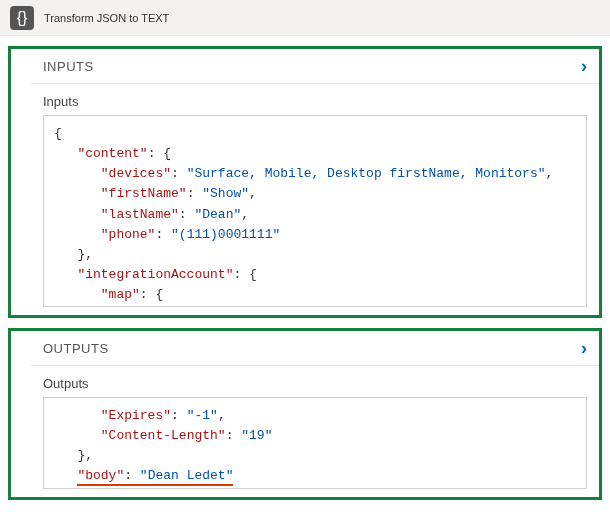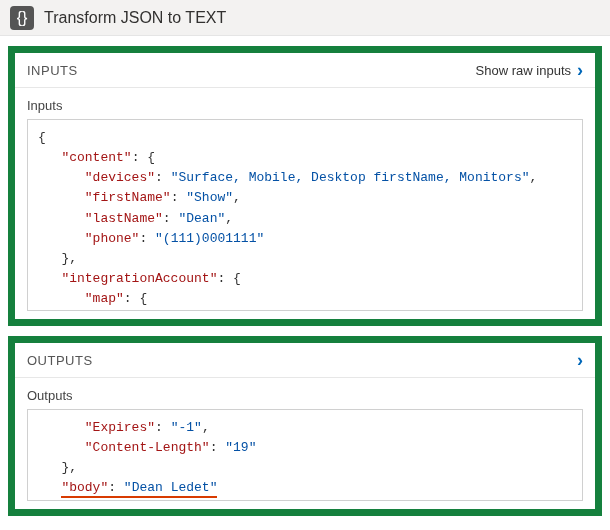--- a/index.html
+++ b/index.html
@@ -23,26 +23,27 @@
   .title-bar-icon {
     width: 24px; height: 24px;
     border-radius: 4px;
     background: #555;
     display: flex;
     align-items: center;
     justify-content: center;
     margin-right: 10px;
   }
   .title-bar-icon span { font-size: 16px; color: #fff; }
-  .title-text { color: #323130; font-size: 16px; }
+  .title-text { color: #323130; font-size: 11px; }
 
   .panel {
     margin: 10px 8px 8px 8px;
-    border: 7px solid #15803d;
+    border: 3px solid #15803d;
     background: #fff;
+    padding-left: 20px;
   }
   .panel-header {
     display: flex;
     align-items: center;
     padding: 8px 12px;
     border-bottom: 1px solid #e7e7e7;
   }
   .panel-header .label {
     flex: 1;
     font-size: 13px;
@@ -105,21 +106,20 @@
   <div class="title-bar-icon">
     <span>{}</span>
   </div>
   <div class="title-text">Transform JSON to TEXT</div>
 </div>
 
 <div class="panel">
   <div class="panel-header">
     <div class="label">INPUTS</div>
     <div class="show-raw">
-      <span>Show raw inputs</span>
       <span class="chev">›</span>
     </div>
   </div>
   <div class="panel-body">
     <div class="sub-label">Inputs</div>
     <div class="code-box" id="inputs-code">
       <div class="pre-area"><span class="pun">{</span>
    <span class="key">"content"</span><span class="pun">: {</span>
       <span class="key">"devices"</span><span class="pun">: </span><span class="str">"<span>Surface, Mobile, Desktop firstName, Monitors</span>"</span><span class="pun">,</span>
       <span class="key">"firstName"</span><span class="pun">: </span><span class="str">"<span>Show</span>"</span><span class="pun">,</span>

